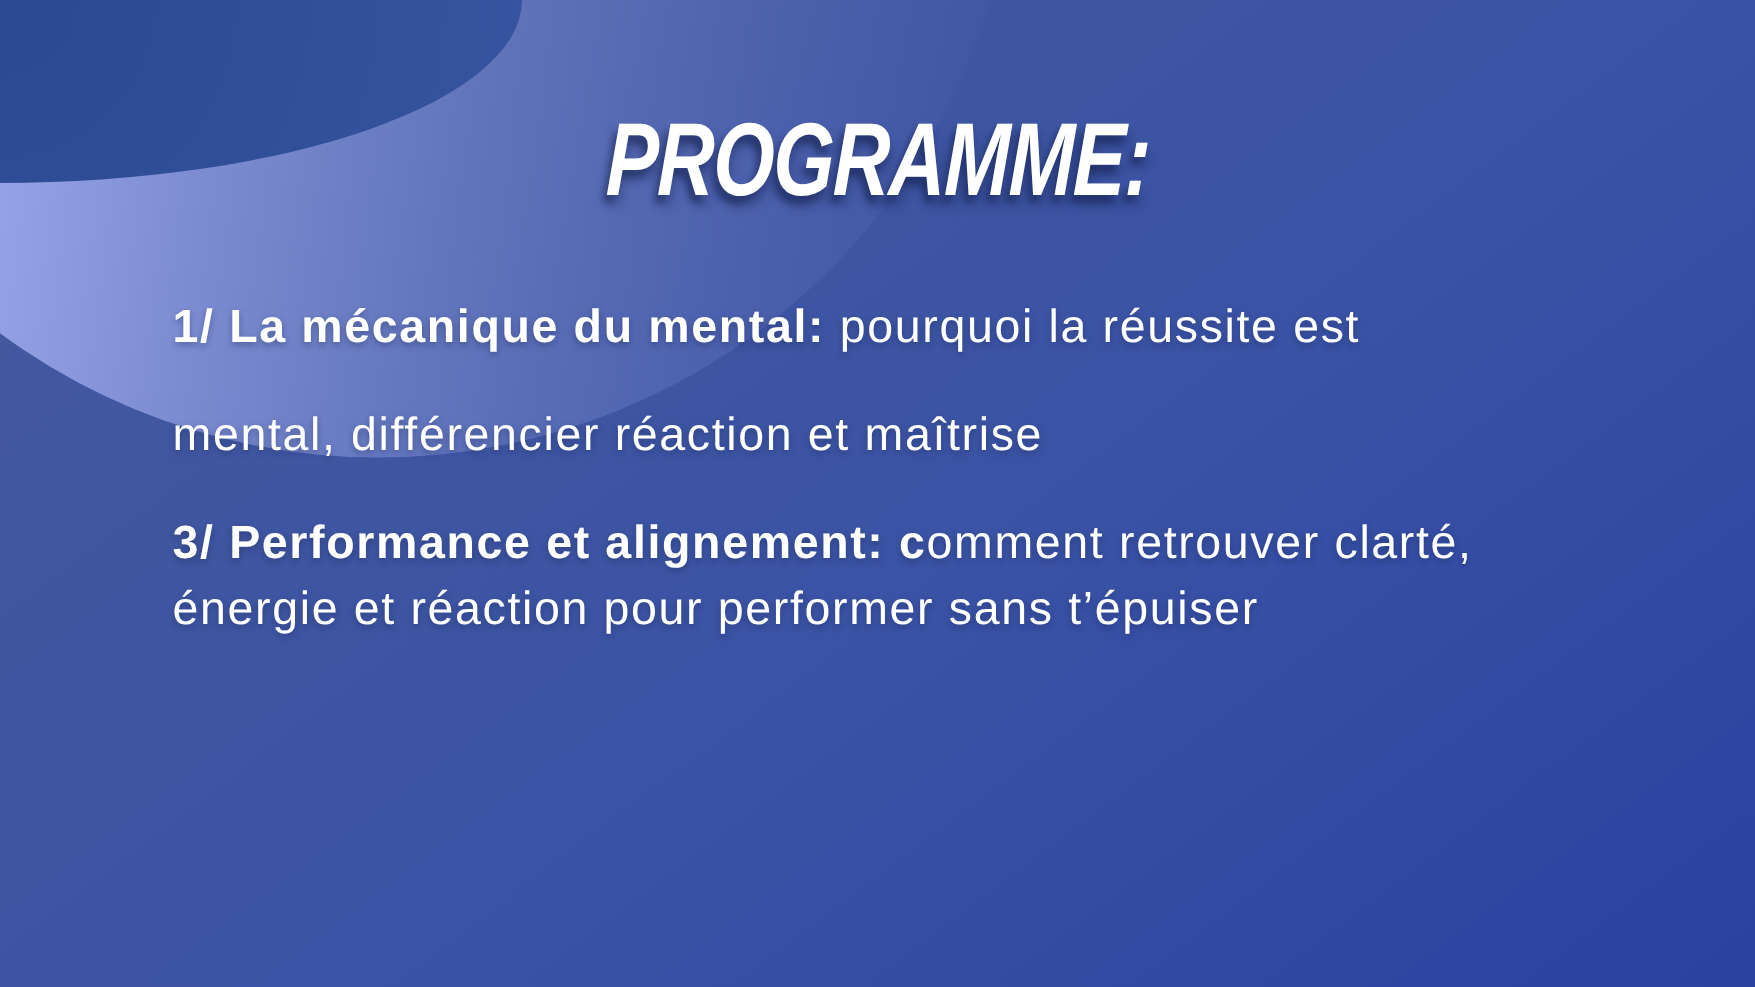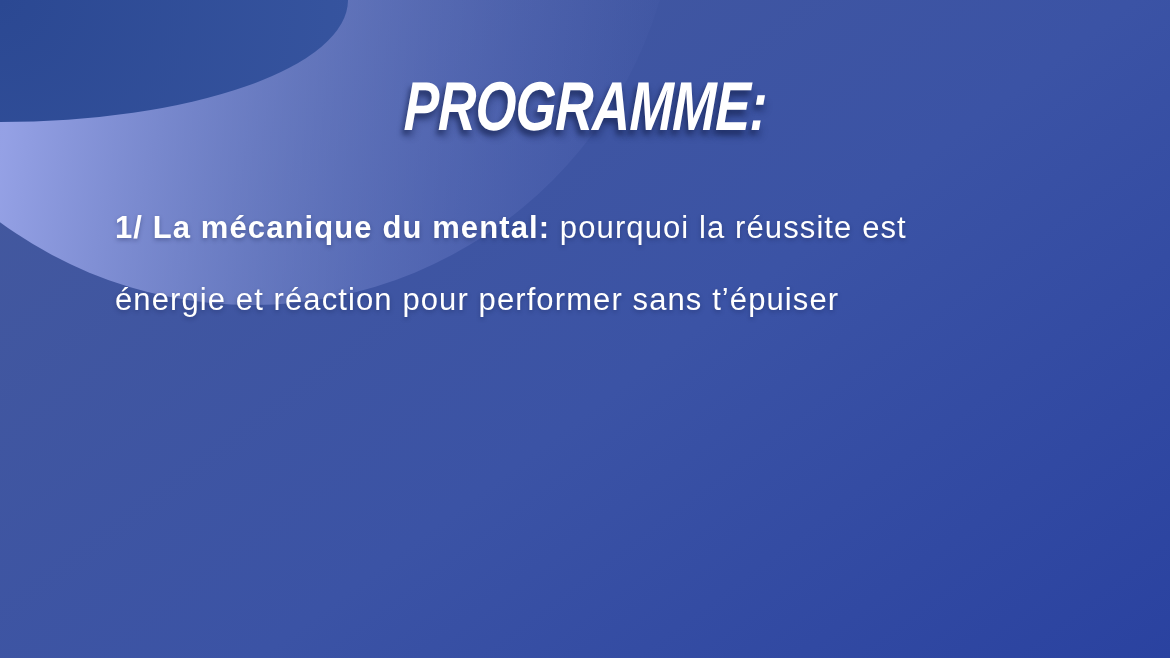--- a/index.html
+++ b/index.html
@@ -17,21 +17,21 @@
     font-size:69px;line-height:1.0;
     font-weight:bold;font-style:italic;
     letter-spacing:-1px;
     color:#ffffff;
     transform:scaleX(0.76) skewX(-2deg);
     transform-origin:center center;
     text-shadow:-4px 5px 6px rgba(21,34,80,0.55), 2px 7px 9px rgba(21,34,80,0.30);
     white-space:nowrap;
   }
   .items{
-    position:absolute;left:115px;top:206px;width:980px;
+    position:absolute;left:115px;top:196px;width:980px;
     color:#ffffff;
     font-size:31px;line-height:44px;letter-spacing:1.1px;
     text-shadow:0 2px 4px rgba(18,30,70,0.35);
   }
   .item{margin:0 0 28px 0;}
   .line{white-space:nowrap;}
   .b{font-weight:700;}
 </style>
 </head>
 <body>
@@ -65,20 +65,22 @@
     <h1 class="title">PROGRAMME:</h1>
   </div>
 
   <div class="items">
 
     <div class="item">
       <div class="line"><span class="b">1/ La mécanique du mental:</span><span> pourquoi la réussite est</span></div>
     </div>
 
     <div class="item">
+      <div class="line"><span>mental, différencier réaction et maîtrise</span></div>
     </div>
 
     <div class="item">
+      <div class="line"><span class="b">3/ Performance et alignement: c</span><span>omment retrouver clarté,</span></div>
       <div class="line"><span>énergie et réaction pour performer sans t’épuiser</span></div>
     </div>
 
   </div>
 </div>
 
 </body></html>

